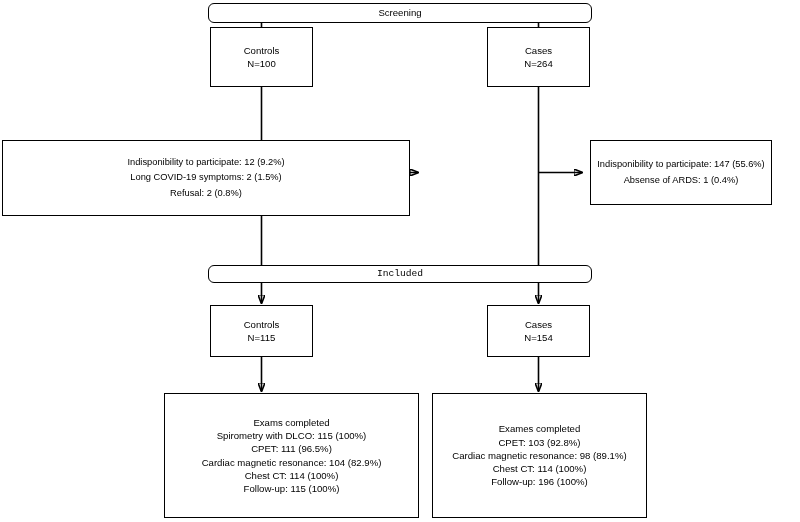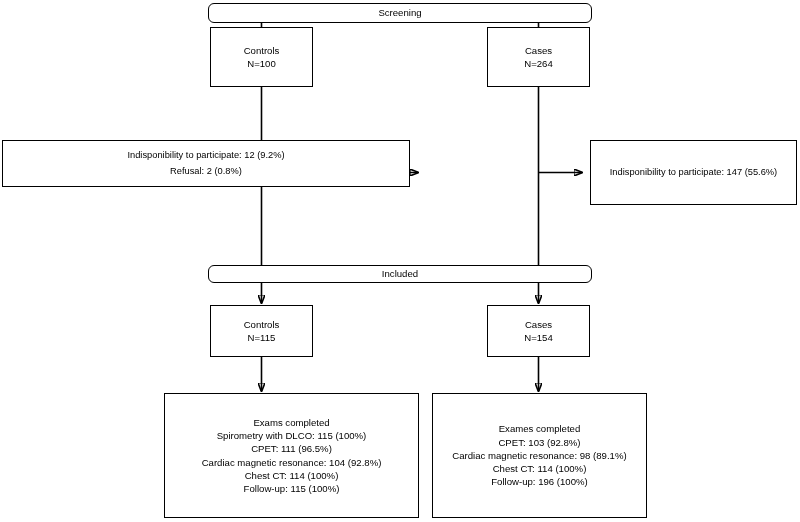--- a/index.html
+++ b/index.html
@@ -91,48 +91,50 @@
   <div class="box" style="left:210px; top:27px; width:103px; height:60px;">
     <span class="node-line">Controls</span>
     <span class="node-line">N=100</span>
   </div>
 
   <div class="box" style="left:487px; top:27px; width:103px; height:60px;">
     <span class="node-line">Cases</span>
     <span class="node-line">N=264</span>
   </div>
 
-  <div class="box exclusion" style="left:2px; top:140px; width:408px; height:47px;text-align:right;">
+  <div class="box exclusion" style="left:2px; top:140px; width:408px; height:76px;text-align:right;">
     <span class="node-line">Indisponibility to participate: 12 (9.2%)</span>
+    <span class="node-line">Long COVID-19 symptoms: 2 (1.5%)</span>
     <span class="node-line">Refusal: 2 (0.8%)</span>
   </div>
 
-  <div class="box exclusion" style="left:590px; top:140px; width:207px; height:65px;">
+  <div class="box exclusion" style="left:590px; top:140px; width:182px; height:65px;">
     <span class="node-line">Indisponibility to participate: 147 (55.6%)</span>
+    <span class="node-line">Absense of ARDS: 1 (0.4%)</span>
   </div>
 
-  <div class="box bar" style="left:208px; top:265px; width:384px; height:18px;">
+  <div class="box bar" style="left:208px; top:265px; width:384px; height:18px;font-family:Liberation Mono, monospace;">
     <span class="node-line">Included</span>
   </div>
 
   <div class="box" style="left:210px; top:305px; width:103px; height:52px;">
     <span class="node-line">Controls</span>
     <span class="node-line">N=115</span>
   </div>
 
   <div class="box" style="left:487px; top:305px; width:103px; height:52px;">
     <span class="node-line">Cases</span>
     <span class="node-line">N=154</span>
   </div>
 
   <div class="box" style="left:164px; top:393px; width:255px; height:125px;">
     <span class="node-line">Exams completed</span>
     <span class="node-line">Spirometry with DLCO: 115 (100%)</span>
     <span class="node-line">CPET: 111 (96.5%)</span>
-    <span class="node-line">Cardiac magnetic resonance: 104 (92.8%)</span>
+    <span class="node-line">Cardiac magnetic resonance: 104 (82.9%)</span>
     <span class="node-line">Chest CT: 114 (100%)</span>
     <span class="node-line">Follow-up: 115 (100%)</span>
   </div>
 
   <div class="box" style="left:432px; top:393px; width:215px; height:125px;">
     <span class="node-line">Exames completed</span>
     <span class="node-line">CPET: 103 (92.8%)</span>
     <span class="node-line">Cardiac magnetic resonance: 98 (89.1%)</span>
     <span class="node-line">Chest CT: 114 (100%)</span>
     <span class="node-line">Follow-up: 196 (100%)</span>

